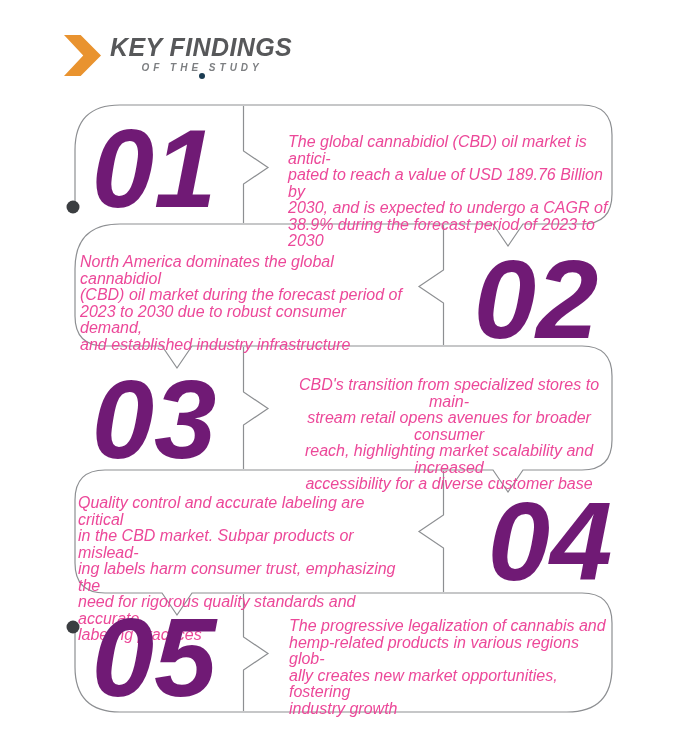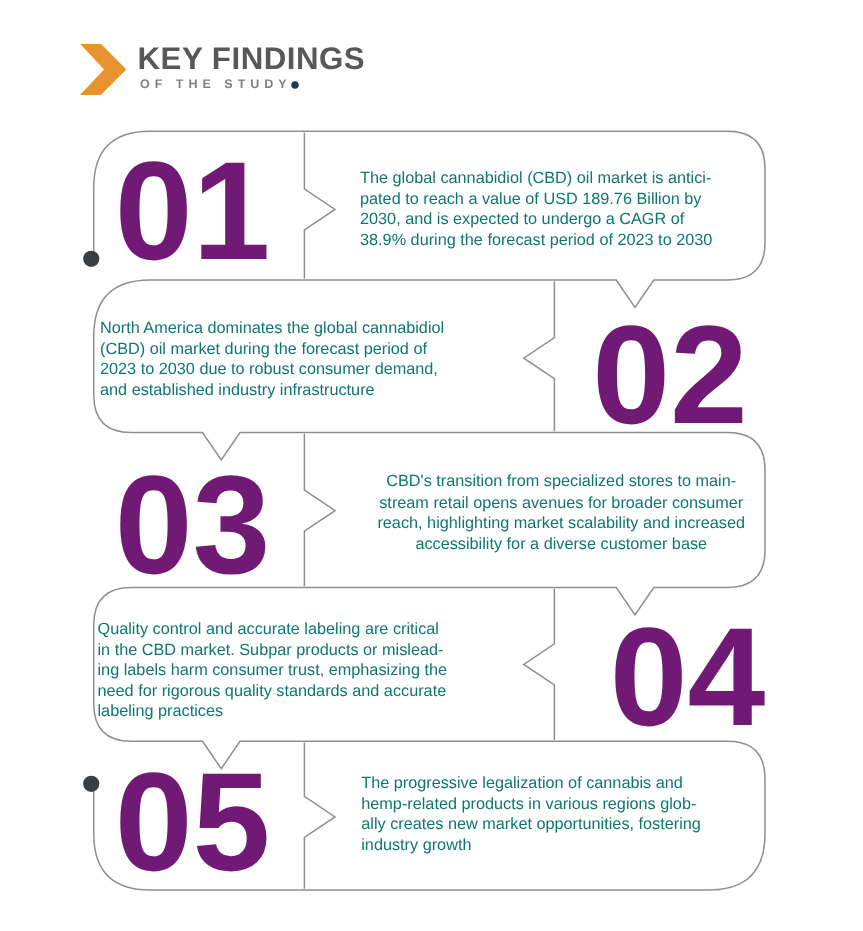--- a/index.html
+++ b/index.html
@@ -1,51 +1,52 @@
 <!DOCTYPE html>
 <html><head>
 <meta charset="utf-8">
 <style>
   html,body{margin:0;padding:0;background:#ffffff;}
   .canvas{
     position:relative;width:690px;height:745px;background:#ffffff;overflow:hidden;
     font-family:"Liberation Sans", sans-serif;
+    font-style:italic;
   }
   
   svg.lines{position:absolute;left:0;top:0;width:690px;height:745px;}
   svg.lines path{fill:none;stroke:#8d8f92;stroke-width:1.2;}
   svg.lines circle{fill:#3b3e41;stroke:none;}
   
   .brand{position:absolute;left:64px;top:34px;display:flex;align-items:flex-start;}
   .brand-icon{
     width:37px;height:41px;background:#E9932F;margin-right:9px;margin-top:1px;
     clip-path:polygon(0% 0%, 45% 0%, 100% 50%, 45% 100%, 0% 100%, 52% 50%);
   }
   .brand-title{
     font-size:25px;font-weight:700;color:#57585A;letter-spacing:0.4px;line-height:26px;
   }
   .brand-sub{
     display:flex;align-items:center;margin-top:2px;margin-left:2px;
-    font-size:10px;font-weight:700;color:#7D7F82;letter-spacing:4px;
+    font-size:10px;font-weight:700;color:#7D7F82;letter-spacing:4px;flex-direction:column;
   }
   .sub-dot{width:6px;height:6px;border-radius:50%;background:#1B3C52;margin-left:0px;display:inline-block;}
   
   .num{
     position:absolute;width:168px;text-align:center;
     font-size:112px;line-height:110px;font-weight:700;color:#701a75;
   }
   .n1{left:70px;top:114px;}
   .n2{left:452px;top:245px;text-align:center;}
   .n3{left:70px;top:365px;}
   .n4{left:466px;top:487px;}
   .n5{left:70px;top:603px;}
   
   .txt{
     position:absolute;white-space:pre-line;
-    font-size:13px;line-height:16.5px;color:#0f766e;font-weight:400;
+    font-size:16px;line-height:16.5px;color:#ec4899;font-weight:400;
   }
   .t1{left:288px;top:134px;width:322px;text-align:left;}
   .t2{left:80px; top:254px;width:330px;text-align:left;}
   .t3{left:286px;top:377px;width:326px;text-align:center;}
   .t4{left:78px; top:495px;width:330px;}
   .t5{left:289px;top:618px;width:322px;text-align:left;}
 </style>
 </head>
 <body>
 

